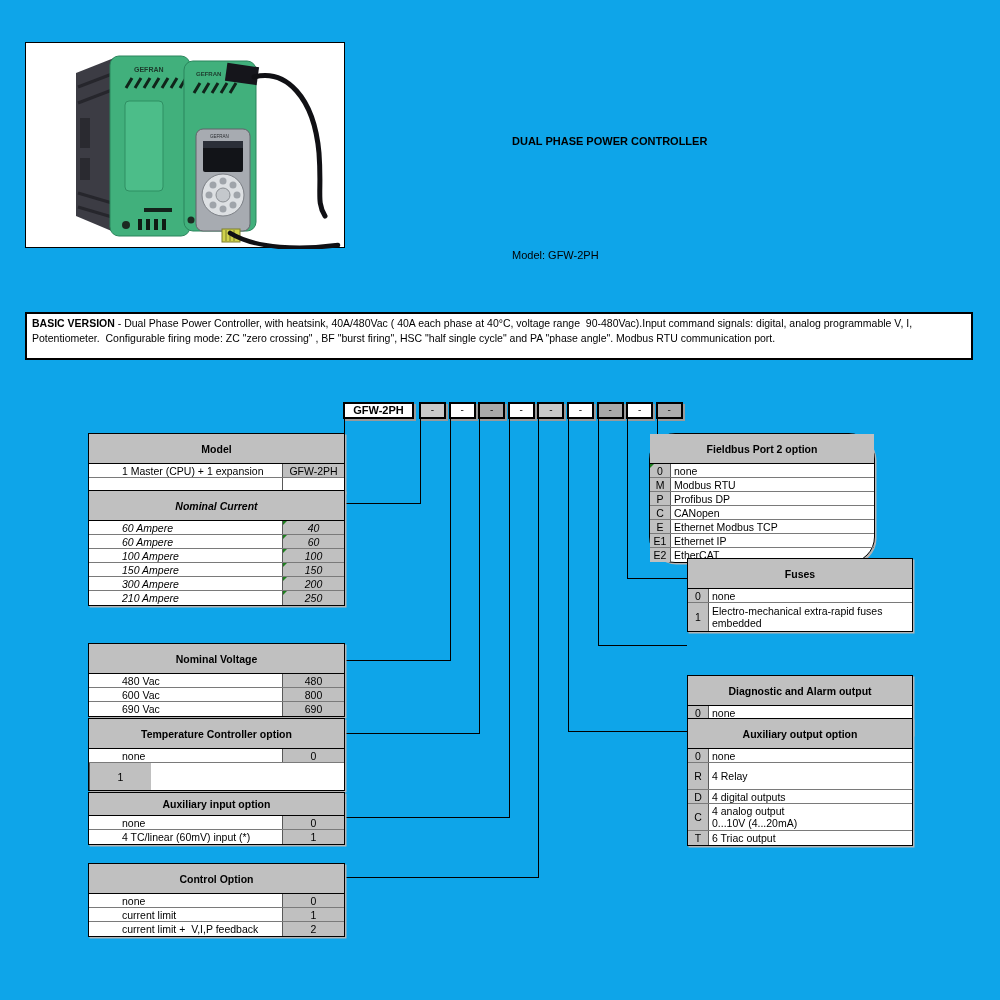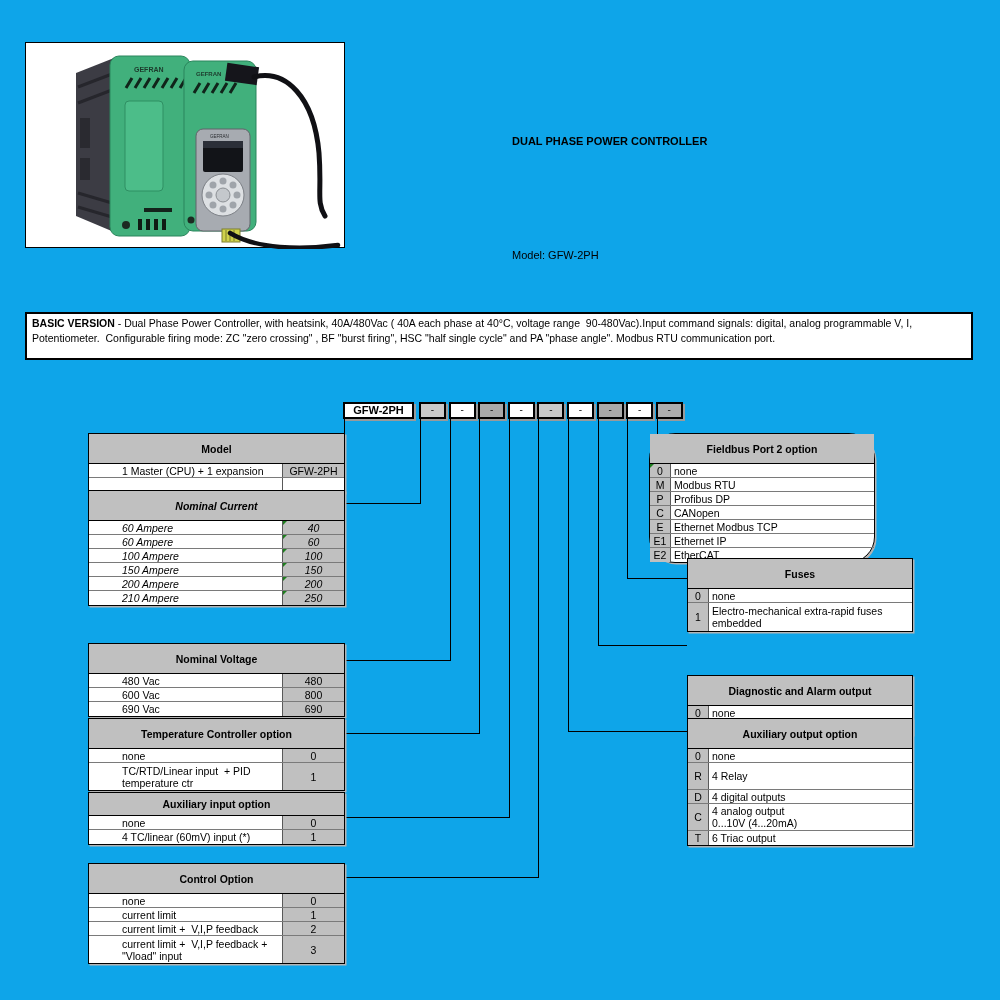--- a/index.html
+++ b/index.html
@@ -195,21 +195,21 @@
         </div>
         <div class="trow">
           <div class="lbl">100 Ampere</div>
           <div class="val">100<span class="corner-marker"></span></div>
         </div>
         <div class="trow">
           <div class="lbl">150 Ampere</div>
           <div class="val">150<span class="corner-marker"></span></div>
         </div>
         <div class="trow">
-          <div class="lbl">200 Ampere</div>
+          <div class="lbl">300 Ampere</div>
           <div class="val">200<span class="corner-marker"></span></div>
         </div>
         <div class="trow">
           <div class="lbl">210 Ampere</div>
           <div class="val">250<span class="corner-marker"></span></div>
         </div>
       </div>
       <div class="tbl left" id="t-nominal-voltage">
         <div class="thead">Nominal Voltage</div>
         <div class="trow">
@@ -225,21 +225,20 @@
           <div class="val">690</div>
         </div>
       </div>
       <div class="tbl left" id="t-temperature-controller-option">
         <div class="thead">Temperature Controller option</div>
         <div class="trow">
           <div class="lbl">none</div>
           <div class="val">0</div>
         </div>
         <div class="trow">
-          <div class="lbl">TC/RTD/Linear input  + PID temperature ctr</div>
           <div class="val">1</div>
         </div>
       </div>
       <div class="tbl left" id="t-auxiliary-input-option">
         <div class="thead">Auxiliary input option</div>
         <div class="trow">
           <div class="lbl">none</div>
           <div class="val">0</div>
         </div>
         <div class="trow">
@@ -253,24 +252,20 @@
           <div class="lbl">none</div>
           <div class="val">0</div>
         </div>
         <div class="trow">
           <div class="lbl">current limit</div>
           <div class="val">1</div>
         </div>
         <div class="trow">
           <div class="lbl">current limit +  V,I,P feedback</div>
           <div class="val">2</div>
-        </div>
-        <div class="trow">
-          <div class="lbl">current limit +  V,I,P feedback + "Vload" input</div>
-          <div class="val">3</div>
         </div>
       </div>
       <div class="tbl right" id="t-fieldbus-port-2-option">
         <div class="thead">Fieldbus Port 2 option</div>
         <div class="trow">
           <div class="code">0<span class="corner-marker"></span></div>
           <div class="desc">none</div>
         </div>
         <div class="trow">
           <div class="code">M</div>

